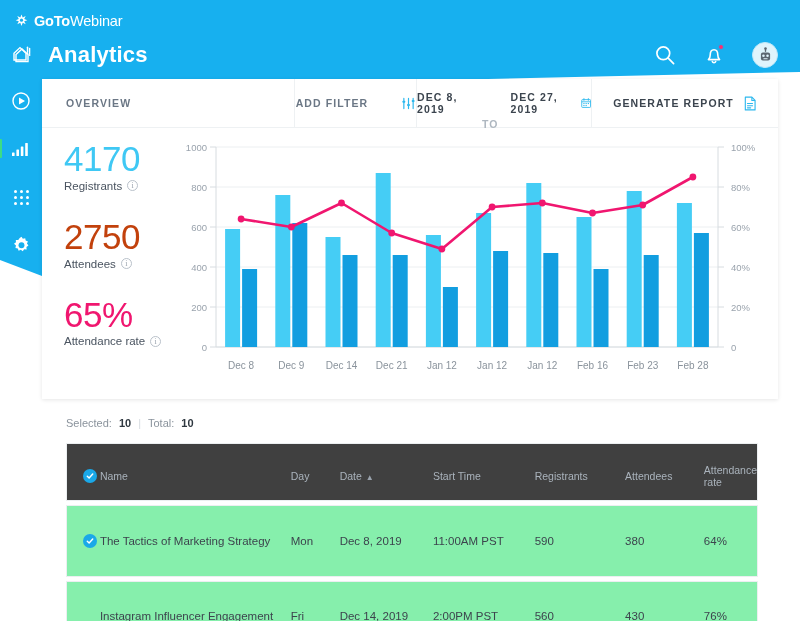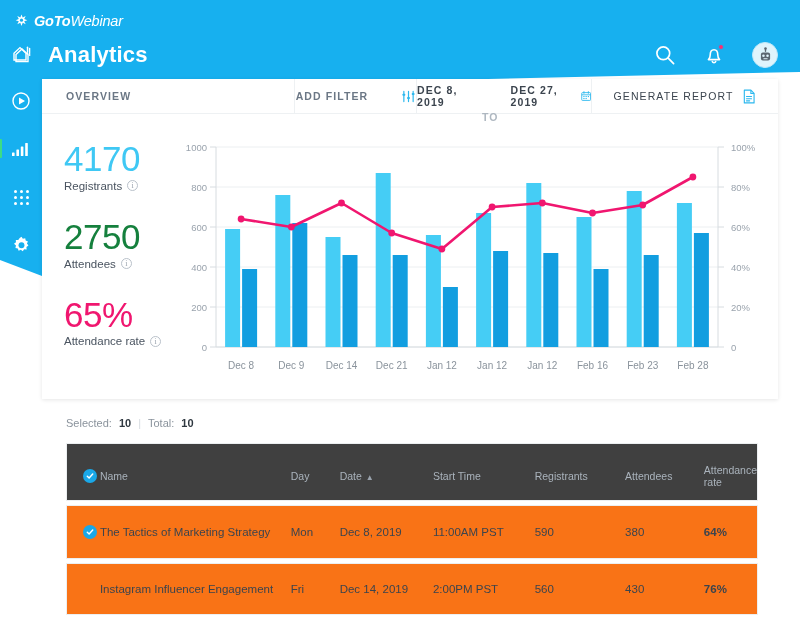--- a/index.html
+++ b/index.html
@@ -39,21 +39,21 @@
   }
   .rail-ico svg { display: block; }
   .rail-ico.active::before {
     content: ""; position: absolute; left: -10px; top: 3px;
     width: 4px; height: 19px; background: #3ddc84; border-radius: 1px;
   }
 
   
   .logo {
     position: absolute; left: 14px; top: 11px; height: 20px;
-    display: flex; align-items: center; gap: 5px; z-index: 7; font-style: italic;
+    display: flex; align-items: center; gap: 5px; z-index: 7;
   }
   .logo-mark { width: 15px; height: 15px; }
   .logo-text { font-size: 14.5px; letter-spacing: -0.2px; color: #fff; white-space: nowrap; }
   .logo-text b { font-weight: 700; }
   .logo-text span { font-weight: 400; }
 
   
   .page-title {
     position: absolute; left: 48px; top: 42px;
     font-size: 22px; font-weight: 700; color: #ffffff; letter-spacing: .2px;
@@ -78,36 +78,36 @@
     border: 1.5px solid #bfe9f9; cursor: pointer;
   }
 
   
   .card {
     position: absolute; left: 42px; top: 79px; width: 736px; height: 320px;
     background: #ffffff; z-index: 5;
     box-shadow: 0 1px 4px rgba(0,0,0,.10);
   }
   .card-toolbar {
-    height: 35px; display: flex; align-items: stretch;
+    height: 49px; display: flex; align-items: stretch;
     border-bottom: 1px solid #eef1f3;
   }
   .tb-cell {
     display: flex; align-items: center; justify-content: center; gap: 9px;
     font-size: 10.5px; letter-spacing: 1.1px; color: #6b7785; font-weight: 600;
     cursor: pointer;
   }
   .tb-overview { flex: 0 0 252px; justify-content: flex-start; padding-left: 24px; }
   .tb-filter { flex: 0 0 122px; border-left: 1px solid #eef1f3; gap: 34px; }
   .tb-date {
     flex: 1 1 auto; border-left: 1px solid #eef1f3;
     gap: 12px; color: #3b444e; font-weight: 700;
   }
   .tb-date .to { color: #aeb7c0; font-weight: 600; letter-spacing: 1px; margin-top: 42px; }
-  .tb-report { flex: 0 0 187px; border-left: 1px solid #eef1f3; color: #3b444e; font-weight: 400; }
+  .tb-report { flex: 0 0 187px; border-left: 1px solid #eef1f3; color: #3b444e; font-weight: 700; }
 
   
   .kpis { position: absolute; left: 22px; top: 62px; width: 150px; }
   .kpi { margin-bottom: 27px; }
   .kpi-num { font-size: 35px; font-weight: 400; line-height: 1.05; letter-spacing: -.5px; }
   .kpi-lab { font-size: 11.5px; color: #4a5460; margin-top: 2px; display: flex; align-items: center; gap: 5px; }
   .info-i {
     width: 11px; height: 11px; border-radius: 50%; border: 1px solid #b9c1ca;
     font-size: 8px; line-height: 9px; text-align: center; color: #9aa3ad; cursor: pointer;
     font-style: normal; font-family: "Liberation Serif", serif;
@@ -132,25 +132,25 @@
   table.tbl { width: 692px; margin-left: 24px; border-collapse: separate; border-spacing: 0 4px; }
   table.tbl th, table.tbl td { text-align: left; font-weight: 400; }
   .hdr-row th {
     font-size: 10.5px; color: #aab3bc; padding: 20px 0 12px 0;
     border-top: 1px solid #eceff1; border-bottom: 1px solid #eceff1;
     background: #404040;
   }
   .hdr-row th:first-child { border-left: 1px solid #eceff1; padding-left: 16px; }
   .hdr-row th:last-child { border-right: 1px solid #eceff1; }
   .data-row td {
-    font-size: 11.5px; color: #3c444d; padding: 19px 0;
-    border-top: 1px solid #eceff1; border-bottom: 1px solid #eceff1; background: #f97316;
+    font-size: 11.5px; color: #3c444d; padding: 28px 0;
+    border-top: 1px solid #eceff1; border-bottom: 1px solid #eceff1; background: #86efac;
   }
   .data-row td:first-child { border-left: 1px solid #eceff1; padding-left: 16px; }
-  .data-row td:last-child { border-right: 1px solid #eceff1; font-weight: bold; }
+  .data-row td:last-child { border-right: 1px solid #eceff1; }
   .col-chk { width: 34px; }
   .col-name { width: 196px; }
   .col-day { width: 50px; }
   .col-date { width: 96px; }
   .col-time { width: 104px; }
   .col-reg { width: 92px; }
   .col-att { width: 80px; }
   .chk {
     width: 14px; height: 14px; border-radius: 50%; background: #1aa8e8;
     display: inline-flex; align-items: center; justify-content: center; cursor: pointer;
@@ -291,21 +291,21 @@
 
     <div class="kpis">
       <div class="kpi">
         <div class="kpi-num" style="color:#3fc8f4;">4170</div>
         <div class="kpi-lab">
           <span>Registrants</span>
           <i class="info-i">i</i>
         </div>
       </div>
       <div class="kpi">
-        <div class="kpi-num" style="color:#15803d;">2750</div>
+        <div class="kpi-num" style="color:#c2410c;">2750</div>
         <div class="kpi-lab">
           <span>Attendees</span>
           <i class="info-i">i</i>
         </div>
       </div>
       <div class="kpi">
         <div class="kpi-num" style="color:#f0166f;">65%</div>
         <div class="kpi-lab">
           <span>Attendance rate</span>
           <i class="info-i">i</i>

